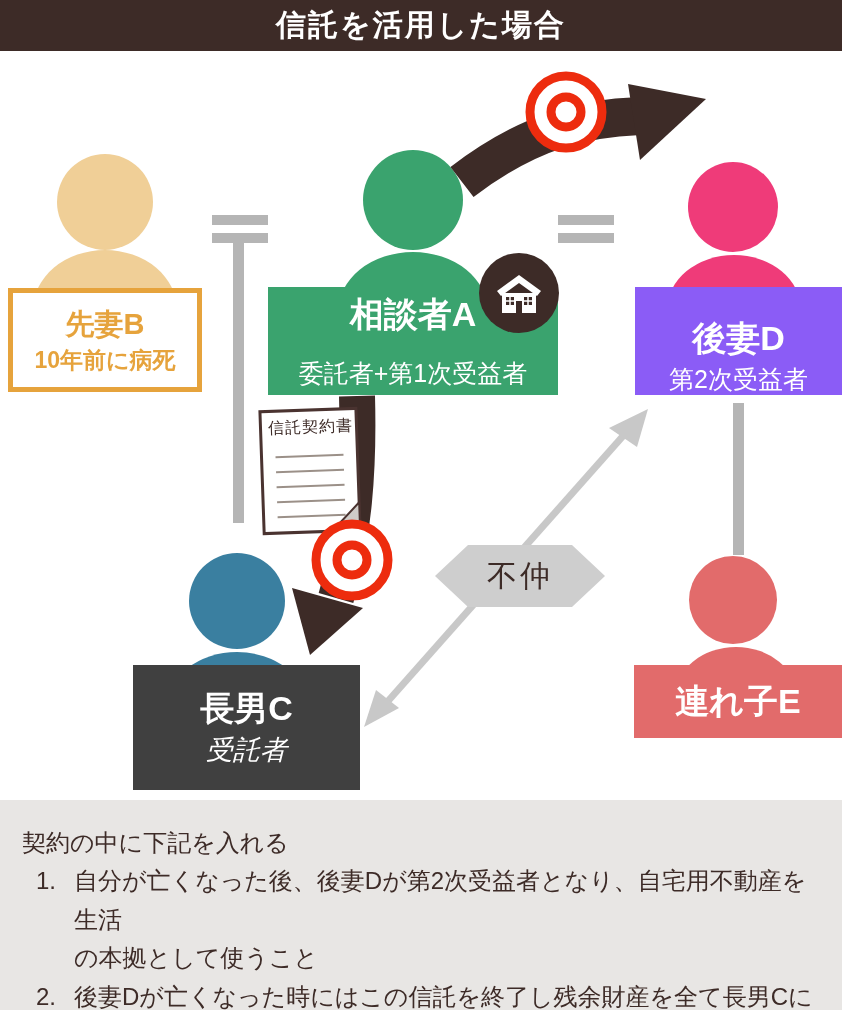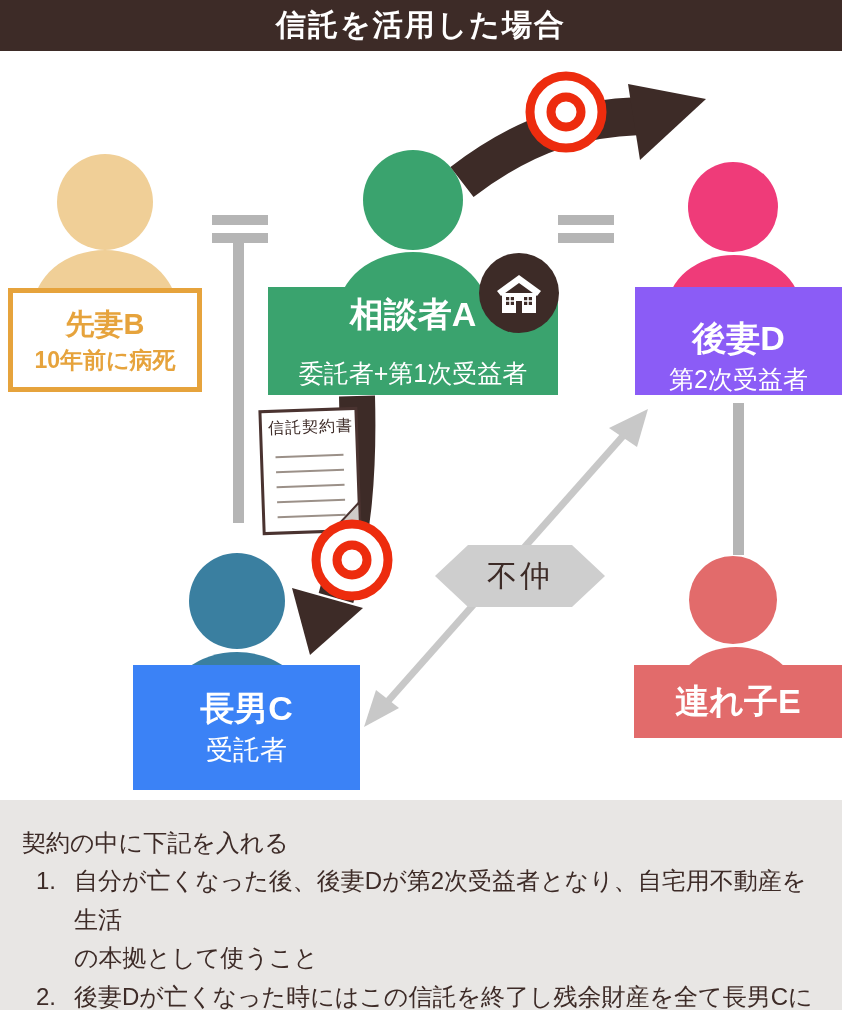--- a/index.html
+++ b/index.html
@@ -22,22 +22,22 @@
     position:absolute;z-index:3;display:flex;flex-direction:column;
     align-items:center;justify-content:center;color:#fff;text-align:center;line-height:1.25;
   }
   .pbox .nm{font-weight:bold;font-size:34px;}
   .pbox .rl{font-size:25px;margin-top:4px;}
   .box-b{left:8px;top:288px;width:184px;height:94px;background:#ffffff;border:5px solid #e6a33c;color:#e6a33c;}
   .box-b .nm{font-size:29px;}
   .box-b .rl{font-size:23px;font-weight:600;}
   .box-a{left:268px;top:287px;width:290px;height:108px;background:#3aa36e;gap:19px;}
   .box-d{left:635px;top:287px;width:207px;height:108px;background:#8b5cf6;justify-content:flex-end;}
-  .box-c{left:133px;top:665px;width:227px;height:125px;background:#3b82f6;text-align:right;}
-  .box-c .rl{font-size:27px;}
+  .box-c{left:133px;top:665px;width:227px;height:125px;background:#404040;text-align:right;}
+  .box-c .rl{font-size:27px;font-style:italic;}
   .box-e{left:634px;top:665px;width:208px;height:73px;background:#e26b6b;}
   
   .svg-layer{position:absolute;left:0;top:0;z-index:2;}
   .house-badge{
     position:absolute;left:479px;top:253px;width:80px;height:80px;border-radius:50%;
     background:#3d2b27;z-index:5;display:flex;align-items:center;justify-content:center;
   }
   .doc-title{
     position:absolute;left:268px;top:417px;width:86px;z-index:4;
     font-size:16px;color:#3d2b27;letter-spacing:1px;transform:rotate(-2deg);

